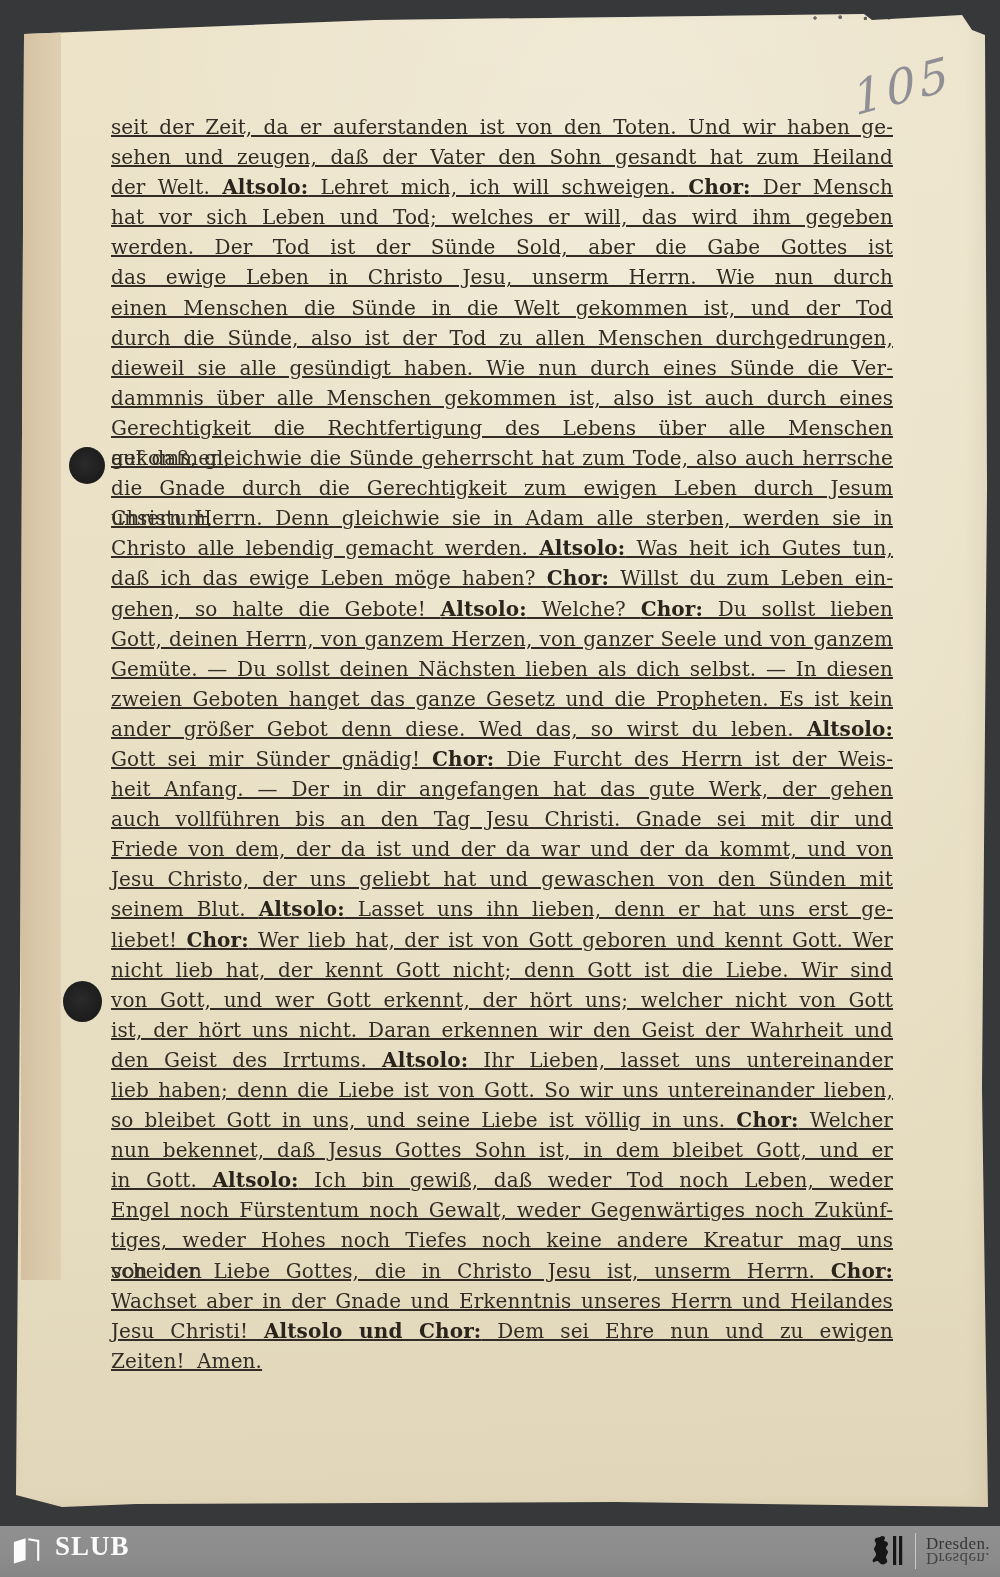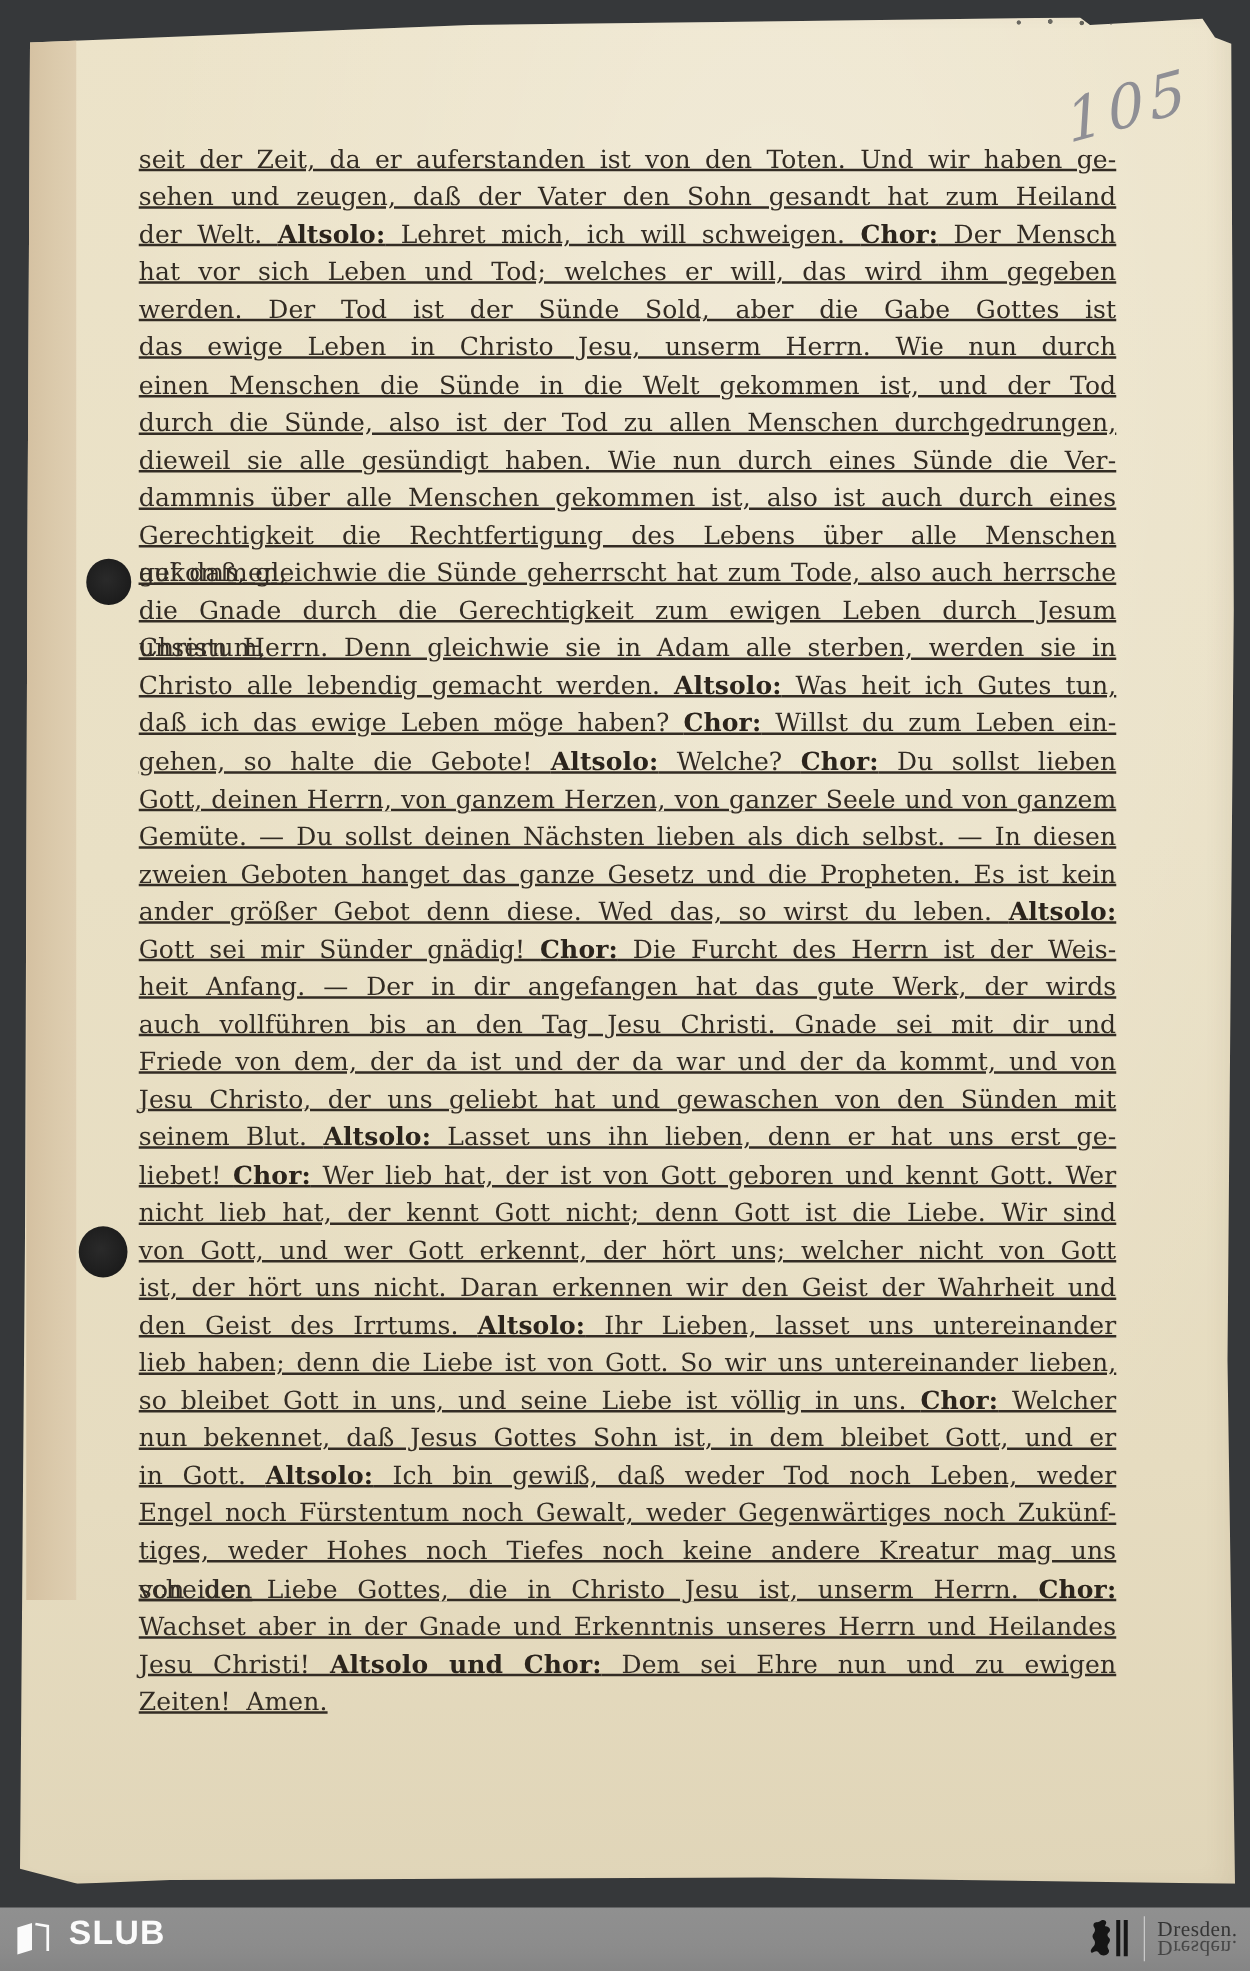--- a/index.html
+++ b/index.html
@@ -60,21 +60,21 @@
   .text-block .bold{font-weight:bold;color:#2b241c;}
   
   .footer{
     position:absolute;left:0;bottom:0;width:1000px;height:51px;
     background:linear-gradient(180deg,#909090 0%, #8c8c8c 60%, #858585 100%);
   }
   .slub-brand{position:absolute;left:13px;top:7px;display:flex;align-items:flex-start;}
   .slub-book{width:27px;height:28px;margin-top:3px;}
   .slub-textcol{margin-left:15px;}
   .slub-name{
-    font-family:Liberation Sans, sans-serif;font-weight:bold;
+    font-family:Liberation Serif, serif;font-weight:bold;
     font-size:27px;line-height:26px;color:#fbfbfb;letter-spacing:1px;
   }
   .slub-tagline{
     font-family:"Liberation Sans", sans-serif;font-weight:bold;
     font-size:15px;color:#f4f4f4;margin-top:18px;letter-spacing:.2px;
   }
   .dresden-brand{position:absolute;right:10px;top:5px;display:flex;align-items:center;height:40px;justify-content:space-between;}
   .dresden-lion{width:34px;height:34px;margin-right:10px;}
   .dresden-divider{width:1px;height:36px;background:#c9c9c9;margin-right:10px;}
   .dresden-words{display:flex;flex-direction:column;line-height:17px;}
@@ -105,21 +105,21 @@
       <div class="line"><span>die Gnade durch die Gerechtigkeit zum ewigen Leben durch Jesum Christum,</span></div>
       <div class="line"><span>unsern Herrn. Denn gleichwie sie in Adam alle sterben, werden sie in</span></div>
       <div class="line"><span>Christo alle lebendig gemacht werden. </span><span class="bold">Altsolo:</span><span> Was heit ich Gutes tun,</span></div>
       <div class="line"><span>daß ich das ewige Leben möge haben? </span><span class="bold">Chor:</span><span> Willst du zum Leben ein-</span></div>
       <div class="line"><span>gehen, so halte die Gebote! </span><span class="bold">Altsolo:</span><span> Welche? </span><span class="bold">Chor:</span><span> Du sollst lieben</span></div>
       <div class="line"><span>Gott, deinen Herrn, von ganzem Herzen, von ganzer Seele und von ganzem</span></div>
       <div class="line"><span>Gemüte. — Du sollst deinen Nächsten lieben als dich selbst. — In diesen</span></div>
       <div class="line"><span>zweien Geboten hanget das ganze Gesetz und die Propheten. Es ist kein</span></div>
       <div class="line"><span>ander größer Gebot denn diese. Wed das, so wirst du leben. </span><span class="bold">Altsolo:</span></div>
       <div class="line"><span>Gott sei mir Sünder gnädig! </span><span class="bold">Chor:</span><span> Die Furcht des Herrn ist der Weis-</span></div>
-      <div class="line"><span>heit Anfang. — Der in dir angefangen hat das gute Werk, der wirds</span></div>
+      <div class="line"><span>heit Anfang. — Der in dir angefangen hat das gute Werk, der gehen</span></div>
       <div class="line"><span>auch vollführen bis an den Tag Jesu Christi. Gnade sei mit dir und</span></div>
       <div class="line"><span>Friede von dem, der da ist und der da war und der da kommt, und von</span></div>
       <div class="line"><span>Jesu Christo, der uns geliebt hat und gewaschen von den Sünden mit</span></div>
       <div class="line"><span>seinem Blut. </span><span class="bold">Altsolo:</span><span> Lasset uns ihn lieben, denn er hat uns erst ge-</span></div>
       <div class="line"><span>liebet! </span><span class="bold">Chor:</span><span> Wer lieb hat, der ist von Gott geboren und kennt Gott. Wer</span></div>
       <div class="line"><span>nicht lieb hat, der kennt Gott nicht; denn Gott ist die Liebe. Wir sind</span></div>
       <div class="line"><span>von Gott, und wer Gott erkennt, der hört uns; welcher nicht von Gott</span></div>
       <div class="line"><span>ist, der hört uns nicht. Daran erkennen wir den Geist der Wahrheit und</span></div>
       <div class="line"><span>den Geist des Irrtums. </span><span class="bold">Altsolo:</span><span> Ihr Lieben, lasset uns untereinander</span></div>
       <div class="line"><span>lieb haben; denn die Liebe ist von Gott. So wir uns untereinander lieben,</span></div>

